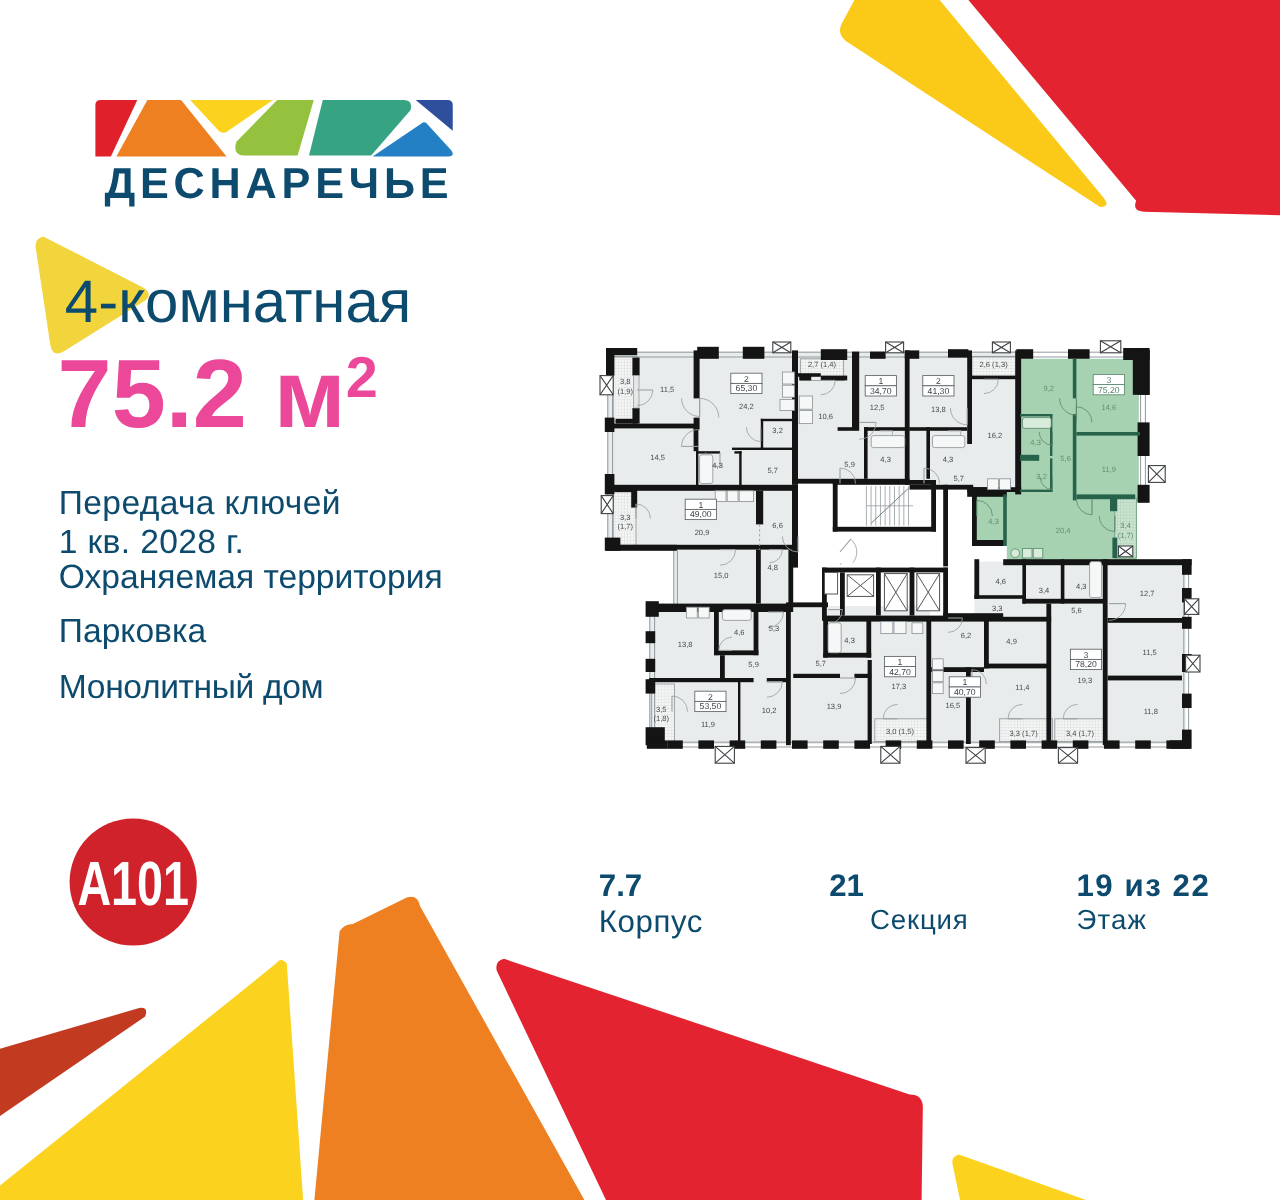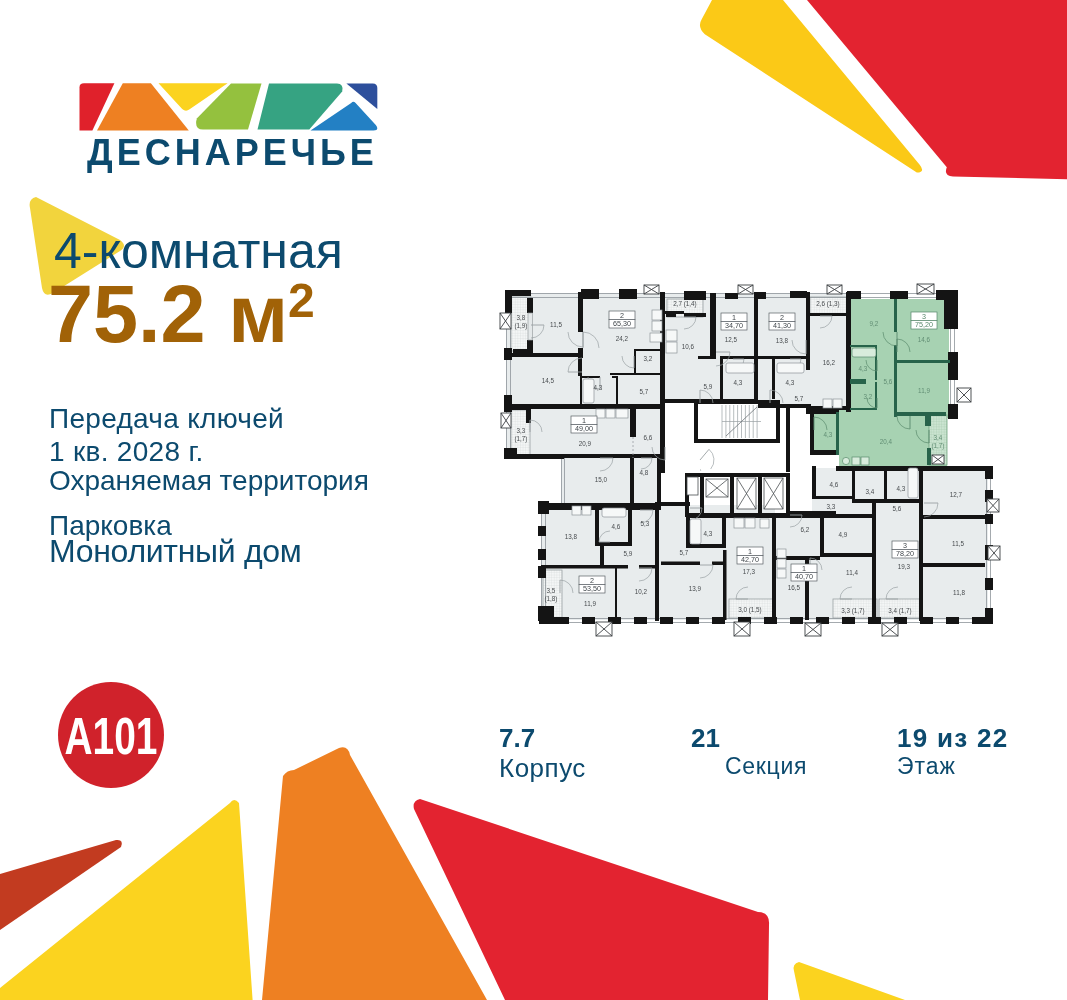--- a/index.html
+++ b/index.html
@@ -54,26 +54,26 @@
   <path d="M799 962 Q792 964 794 971 L800 1000 H905 Z" fill="#fbd31f"></path>
 
   <circle cx="111" cy="735" r="53" fill="#d0222b"></circle>
   <text x="111" y="754" font-size="52" font-weight="bold" fill="#ffffff" text-anchor="middle" textLength="93" lengthAdjust="spacingAndGlyphs" font-family="Liberation Sans, sans-serif">А101</text>
 </svg>
 
 <div class="abs navy" style="left:87px;top:132px;width:340px;font-size:36px;font-weight:bold;letter-spacing:4px;">ДЕСНАРЕЧЬЕ</div>
 
 <div class="abs navy" style="left:54px;top:222px;font-size:50px;letter-spacing:0px;">4-комнатная</div>
 
-<div class="abs" style="left:48px;top:268px;font-size:81px;font-weight:bold;color:#a16207;">75.2 м<span style="font-size:48px;vertical-align:25px;">2</span></div>
+<div class="abs" style="left:48px;top:283px;font-size:81px;font-weight:bold;color:#ec4899;">75.2 м<span style="font-size:48px;vertical-align:25px;">2</span></div>
 
 <div class="abs navy" style="left:49px;top:388px;font-size:28px;letter-spacing:0.3px;line-height:32.5px;margin-top:15px;">Передача ключей<br>1 кв. 2028 г.</div>
 <div class="abs navy" style="left:49px;top:465px;font-size:28px;letter-spacing:0px;">Охраняемая территория</div>
 <div class="abs navy" style="left:49px;top:510px;font-size:28px;letter-spacing:0px;">Парковка</div>
-<div class="abs navy" style="left:49px;top:533px;font-size:32px;letter-spacing:-0.3px;">Монолитный дом</div>
+<div class="abs navy" style="left:49px;top:557px;font-size:28px;letter-spacing:-0.3px;">Монолитный дом</div>
 
 <div class="abs navy" style="left:499px;top:723px;font-size:26px;font-weight:bold;">7.7</div>
 <div class="abs navy" style="left:499px;top:753px;font-size:26px;letter-spacing:0.5px;">Корпус</div>
 <div class="abs navy" style="left:691px;top:723px;font-size:26px;font-weight:bold;">21</div>
 <div class="abs navy" style="left:725px;top:753px;font-size:23px;letter-spacing:0.7px;">Секция</div>
 <div class="abs navy" style="left:897px;top:723px;font-size:26px;font-weight:bold;letter-spacing:1.3px;">19 из 22</div>
 <div class="abs navy" style="left:897px;top:753px;font-size:23px;letter-spacing:1px;">Этаж</div>
 
 <svg id="plan" class="abs" style="left:0;top:0" width="1067" height="1000" viewBox="0 0 1067 1000">
 

